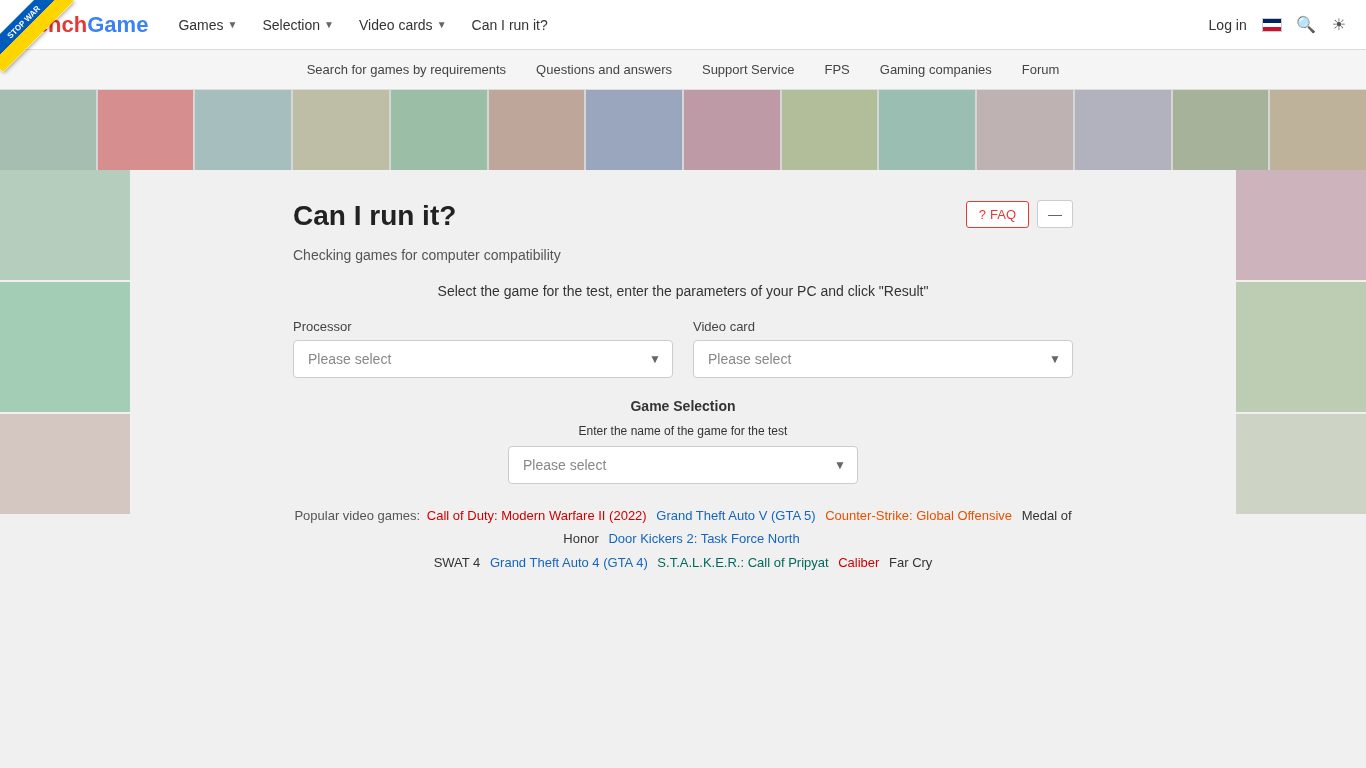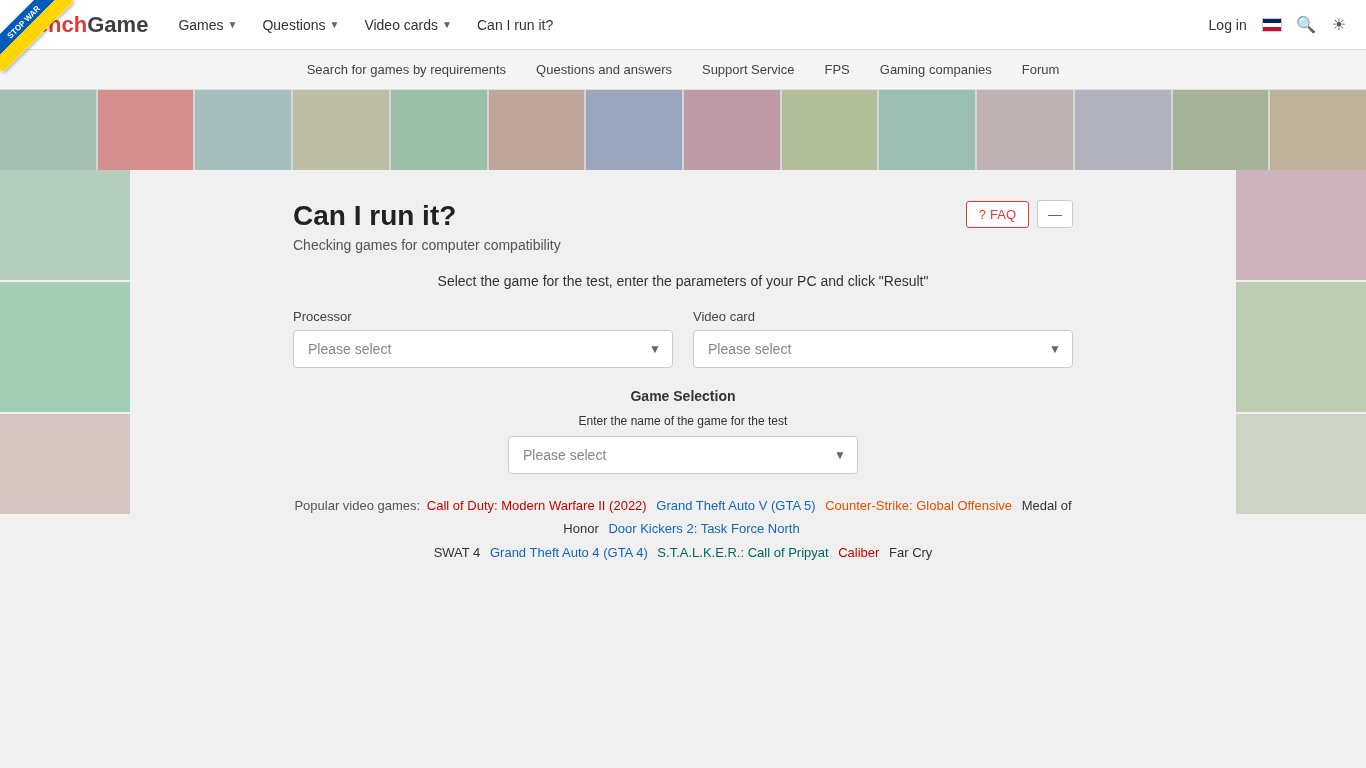--- a/index.html
+++ b/index.html
@@ -167,21 +167,21 @@
       margin-bottom: 20px;
     }
     .page-title {
       font-size: 28px;
       font-weight: bold;
       color: #222;
     }
     .page-subtitle {
       font-size: 14px;
       color: #555;
-      margin-top: 5px;
+      margin-top: 15px;
     }
     .title-buttons {
       display: flex;
       gap: 8px;
       align-items: center;
     }
     .faq-btn {
       border: 1px solid #e53935;
       color: #e53935;
       padding: 5px 12px;
@@ -381,29 +381,29 @@
 <div class="ukraine-banner">
   <div class="ukraine-banner-inner">
     <span style="color:#fff; font-size:8px; font-weight:bold; display:block;">STOP WAR</span>
     <span style="color:#FFD500; font-size:8px; font-weight:bold; display:block;">IN UKRAINE</span>
   </div>
 </div>
 
 <header class="header">
   <div class="header-left">
     <a class="logo" href="#">
-      <span>Bench</span><span style="color:#404040;">Game</span>
+      <span>Bench</span><span style="color:#3b82f6;">Game</span>
     </a>
     <nav class="nav-links">
       <div class="nav-item">
         <span>Games</span>
         <span class="arrow">▼</span>
       </div>
       <div class="nav-item">
-        <span>Questions</span>
+        <span>Selection</span>
         <span class="arrow">▼</span>
       </div>
       <div class="nav-item">
         <span>Video cards</span>
         <span class="arrow">▼</span>
       </div>
       <div class="nav-item">
         <span>Can I run it?</span>
       </div>
     </nav>

